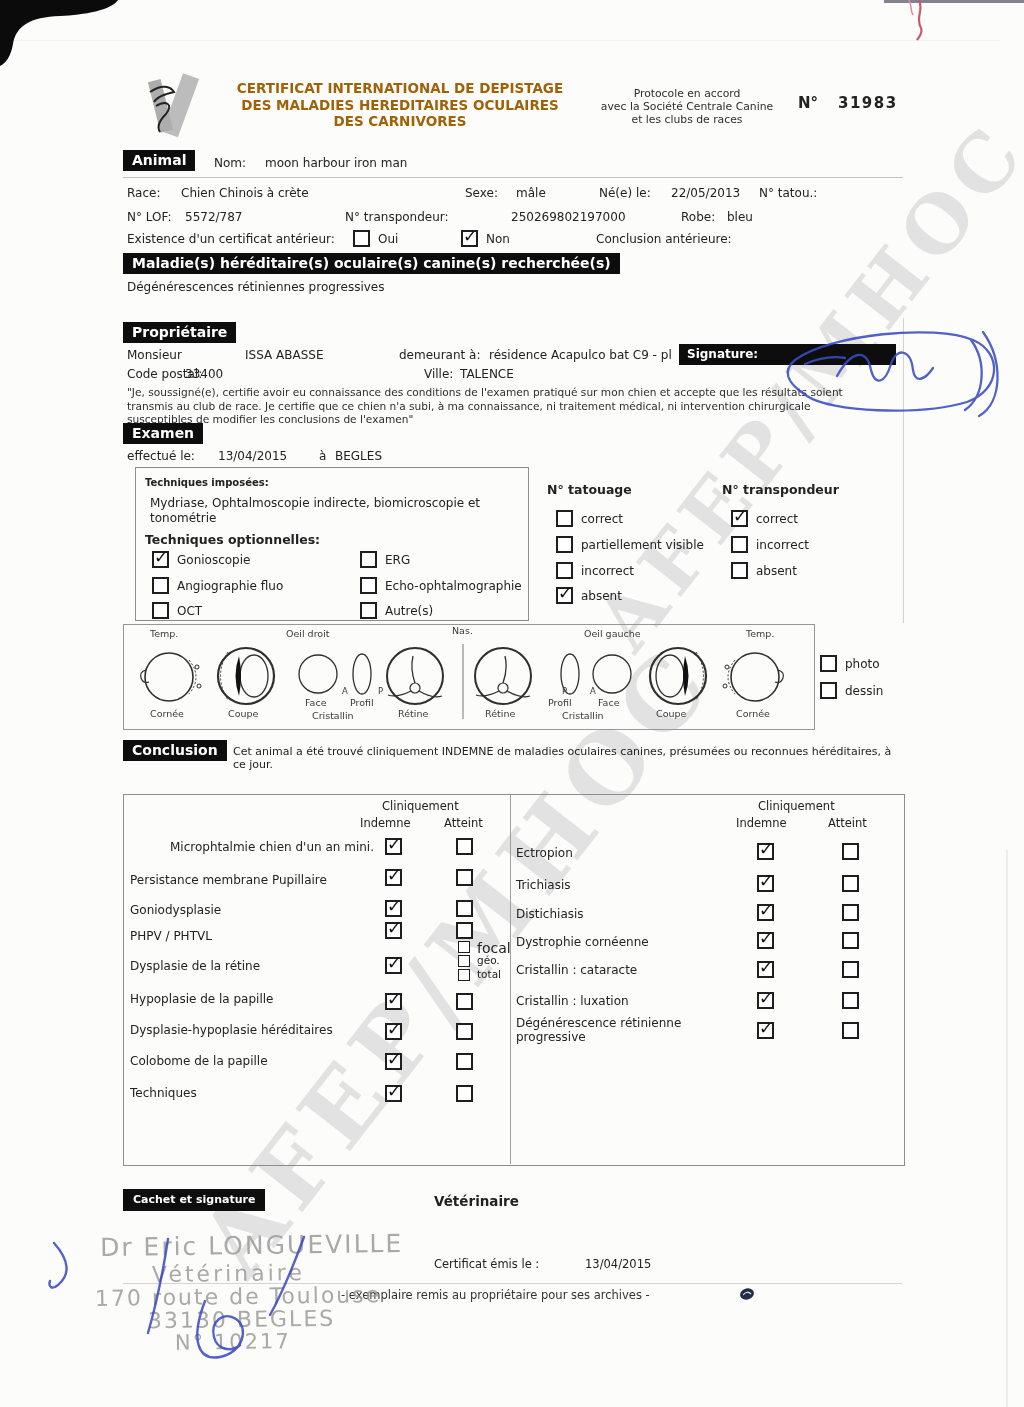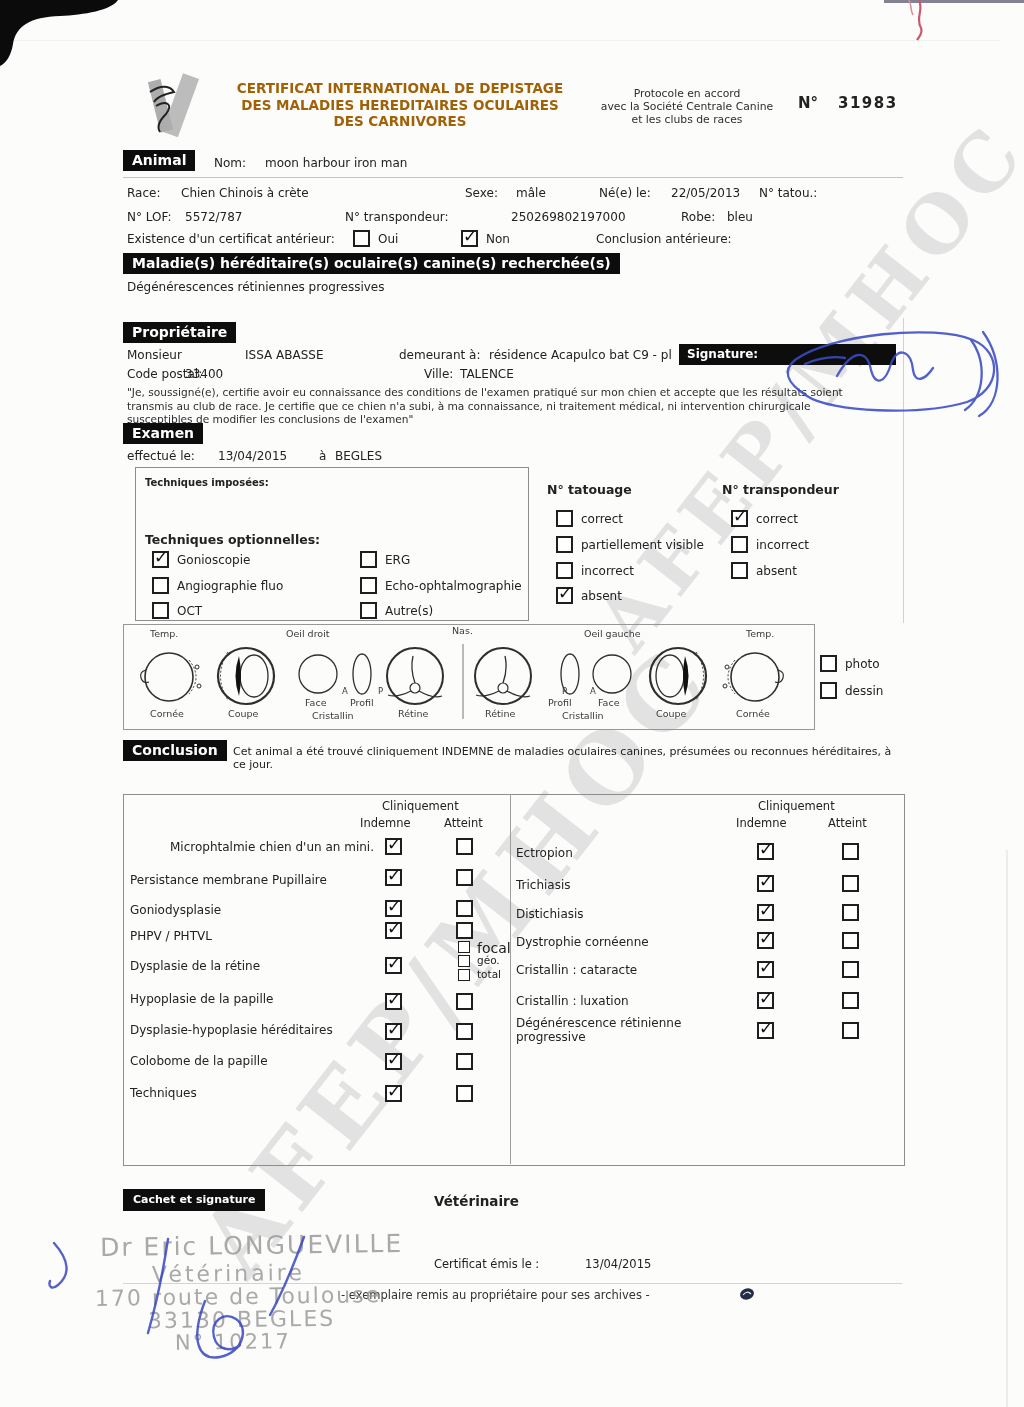--- a/index.html
+++ b/index.html
@@ -113,20 +113,21 @@
   </svg>
 
   <span class="abs bar" style="left:123px;top:423px;">Examen</span>
   <span class="abs t" style="left:127px;top:449px;">effectué le:</span>
   <span class="abs t" style="left:218px;top:449px;">13/04/2015</span>
   <span class="abs t" style="left:319px;top:449px;">à</span>
   <span class="abs t" style="left:335px;top:449px;">BEGLES</span>
 
   <div class="abs" style="left:135px;top:467px;width:392px;height:152px;border:1px solid #8d8d8d;"></div>
   <span class="abs t bold" style="left:145px;top:476px;font-size:10px;">Techniques imposées:</span>
+  <div class="abs" style="left:150px;top:496px;width:360px;font-size:12px;line-height:15px;">Mydriase, Ophtalmoscopie indirecte, biomicroscopie et tonométrie</div>
   <span class="abs t bold" style="left:145px;top:533px;font-size:12.5px;">Techniques optionnelles:</span>
 
   <span class="cb checked" style="left:152px;top:551px;"></span>
   <span class="abs t" style="left:177px;top:553px;">Gonioscopie</span>
   <span class="cb" style="left:152px;top:577px;"></span>
   <span class="abs t" style="left:177px;top:579px;">Angiographie fluo</span>
   <span class="cb" style="left:152px;top:602px;"></span>
   <span class="abs t" style="left:177px;top:604px;">OCT</span>
 
   <span class="cb" style="left:360px;top:551px;"></span>

